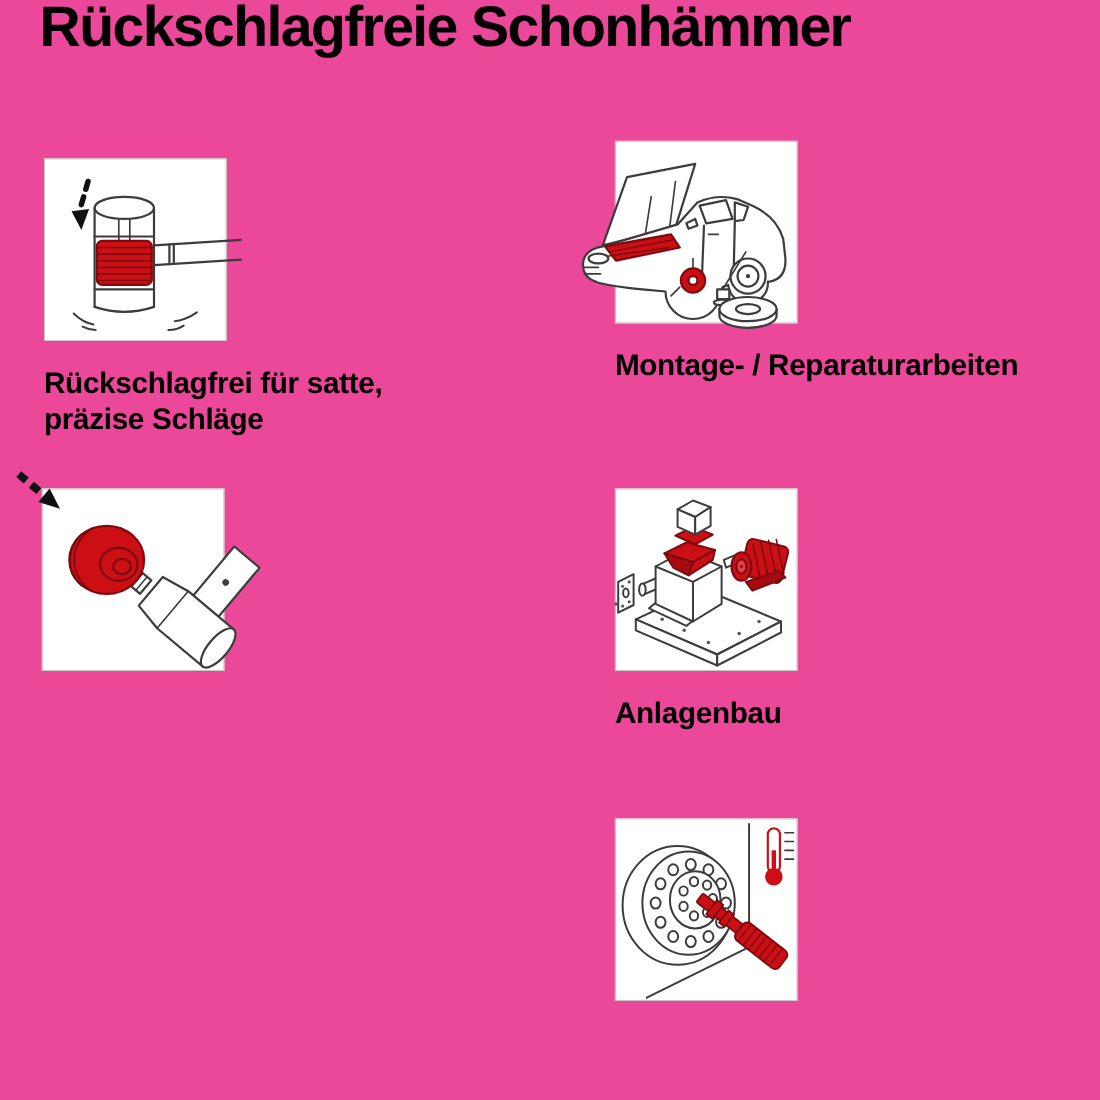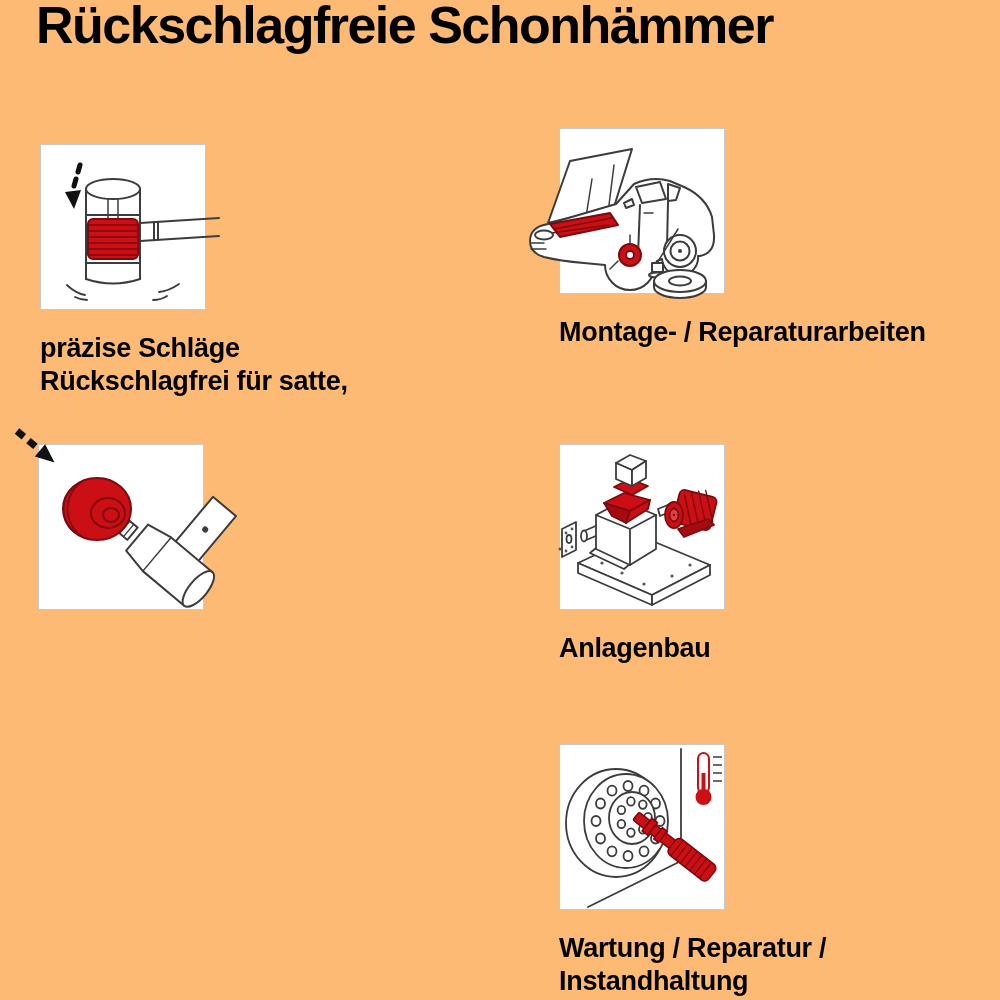--- a/index.html
+++ b/index.html
@@ -1,16 +1,16 @@
 <!DOCTYPE html>
 <html><head>
 <meta charset="utf-8">
 <style>
   html,body{margin:0;padding:0;background:#fff;}
-  .canvas{position:relative;width:1000px;height:1000px;background:#fdba74;overflow:hidden;
+  .canvas{position:relative;width:1000px;height:1000px;background:#ec4899;overflow:hidden;
           font-family:"Liberation Sans",sans-serif;color:#000;}
   .title{position:absolute;left:36px;top:-4px;font-size:52px;font-weight:700;
          letter-spacing:-1.5px;line-height:58px;white-space:nowrap;}
   .cell{position:absolute;width:420px;height:380px;}
   .art-box{position:absolute;left:0;top:0;width:164px;height:164px;
            border:1px solid #c8c8c8;background:#fff;}
   .art-box svg{position:absolute;left:0;top:0;overflow:visible;}
   .caption{position:absolute;left:0;top:188px;font-size:27px;font-weight:700;
            line-height:33px;letter-spacing:-0.3px;white-space:nowrap;}
 </style>
@@ -42,22 +42,22 @@
           <path d="M45,118 L99,118"></path>
           <path d="M45,134 Q72,143 99,134"></path>
           <path d="M26,140 q8,8 18,10" stroke-width="1.8"></path>
           <path d="M34,152 q6,3 12,3" stroke-width="1.8"></path>
           <path d="M118,147 q10,-1 20,-8" stroke-width="1.8"></path>
           <path d="M112,155 q8,0 14,-4" stroke-width="1.8"></path>
         </g>
       </svg>
     </div>
     <div class="caption">
+      <div>Rückschlagfrei für satte,</div>
       <div>präzise Schläge</div>
-      <div>Rückschlagfrei für satte,</div>
     </div>
   </div>
 
   <div class="cell" style="left:559px;top:128px;text-align:center;">
     <div class="art-box">
       <svg width="164" height="164" viewBox="0 0 164 164">
         <g stroke="#3c3c3c" stroke-width="2" fill="#fff" stroke-linejoin="round" stroke-linecap="round">
           <polygon points="-12,94 10,32 72,20 54,78"></polygon>
           <path d="M26,88 L32,50" fill="none" stroke-width="1.5"></path>
           <path d="M48,84 L54,36" fill="none" stroke-width="1.5"></path>
@@ -205,19 +205,15 @@
           <path d="M52,-10 v20 M58,-10 v20 M64,-10 v20 M70,-10 v20 M76,-10 v20 M82,-10 v20 M88,-10 v20" fill="none" stroke-width="1.2"></path>
         </g>
         <g>
           <rect x="138" y="8" width="11" height="40" rx="5.5" fill="#fff" stroke="#cc0e15" stroke-width="2"></rect>
           <rect x="141.5" y="28" width="4" height="18" fill="#cc0e15"></rect>
           <circle cx="143.5" cy="52" r="8" fill="#cc0e15"></circle>
           <path d="M153,12 h9 M153,20 h9 M153,28 h9 M153,36 h9" stroke="#3c3c3c" stroke-width="1.5"></path>
         </g>
       </svg>
     </div>
-    <div class="caption">
-      <div>Wartung / Reparatur /</div>
-      <div>Instandhaltung</div>
-    </div>
   </div>
 
 </div>
 
 </body></html>

